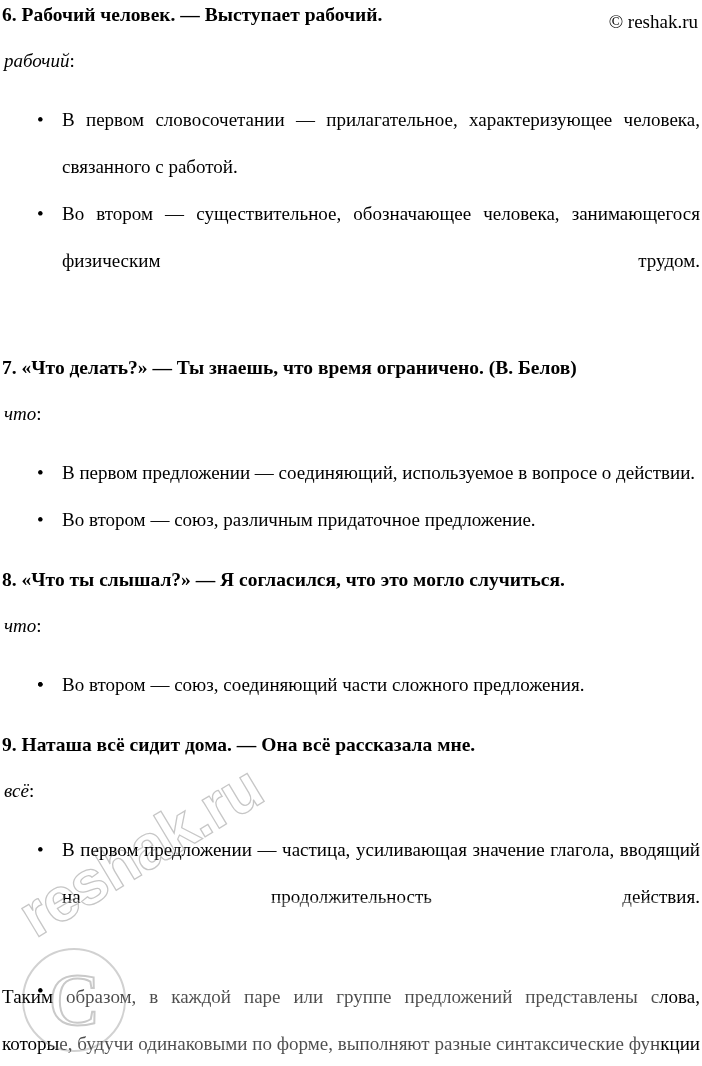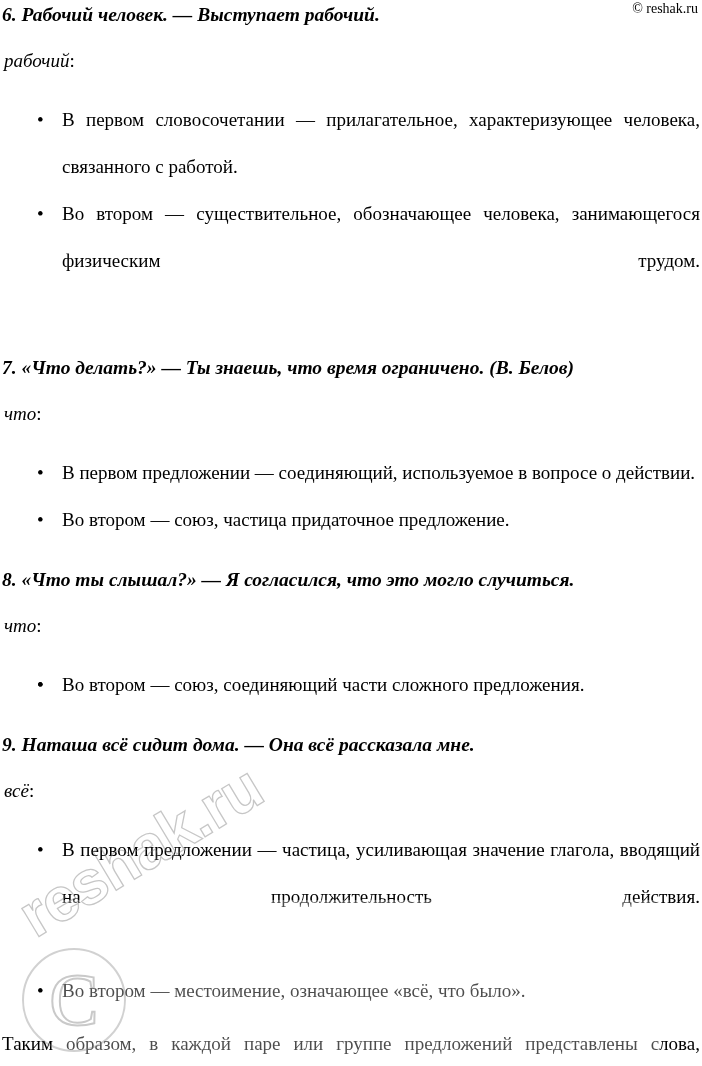--- a/index.html
+++ b/index.html
@@ -85,35 +85,34 @@
   
   .content {
     position: relative;
     z-index: 2;
     padding: 0;
   }
 
   .credit {
     position: absolute;
     right: 4px;
-    top: 2px;
-    font-size: 14px;
+    top: 12px;
+    font-size: 19px;
     line-height: 1;
     white-space: nowrap;
     z-index: 4;
   }
 
   .heading {
     font-size: 19.5px;
     font-weight: 700;
     line-height: 30px;
     margin: 0;
     padding: 0 6px 0 2px;
     white-space: nowrap;
-    font-style: italic;
   }
 
   .keyword {
     font-size: 19px;
     font-style: italic;
     line-height: 30px;
     margin: 2px;
     padding: 0 0 0 2px;
   }
   .keyword .colon {
@@ -192,21 +191,21 @@
 
     <div class="sp-22"></div>
 
     <div>
       <h2 class="heading">7. «Что делать?» — Ты знаешь, что время ограничено. (В. Белов)</h2>
       <div class="sp-14"></div>
       <p class="keyword"><span>что</span><span class="colon">:</span></p>
       <div class="sp-18"></div>
       <ul class="bullets">
         <li><span class="dot">•</span><span class="txt">В первом предложении — соединяющий, используемое в вопросе о действии.</span></li>
-        <li><span class="dot">•</span><span class="txt">Во втором — союз, частица придаточное предложение.</span></li>
+        <li><span class="dot">•</span><span class="txt">Во втором — союз, различным придаточное предложение.</span></li>
       </ul>
     </div>
 
     <div class="sp-22"></div>
 
     <div>
       <h2 class="heading">8. «Что ты слышал?» — Я согласился, что это могло случиться.</h2>
       <div class="sp-14"></div>
       <p class="keyword"><span>что</span><span class="colon">:</span></p>
       <div class="sp-18"></div>
@@ -221,21 +220,21 @@
     <div>
       <h2 class="heading">9. Наташа всё сидит дома. — Она всё рассказала мне.</h2>
       <div class="sp-14"></div>
       <p class="keyword"><span>всё</span><span class="colon">:</span></p>
       <div class="sp-18"></div>
       <ul class="bullets">
         <li class="stretch">
             <span class="dot">•</span>
             <span class="txt">В первом предложении — частица, усиливающая значение глагола, вводящий на продолжительность действия.</span>
           </li>
-        <li><span class="dot">•</span><span class="txt">Во втором — местоимение, означающее «всё, что было».</span></li>
+        <li><span class="dot">•</span></li>
       </ul>
     </div>
 
     <div class="sp-6"></div>
 
     <p class="para">Таким образом, в каждой паре или группе предложений представлены слова, которые, будучи одинаковыми по форме, выполняют разные синтаксические функции и относятся к различным частям речи, что делает их функциональными омонимами.</p>
 
   </div>
 
   <div class="wm-layer">

